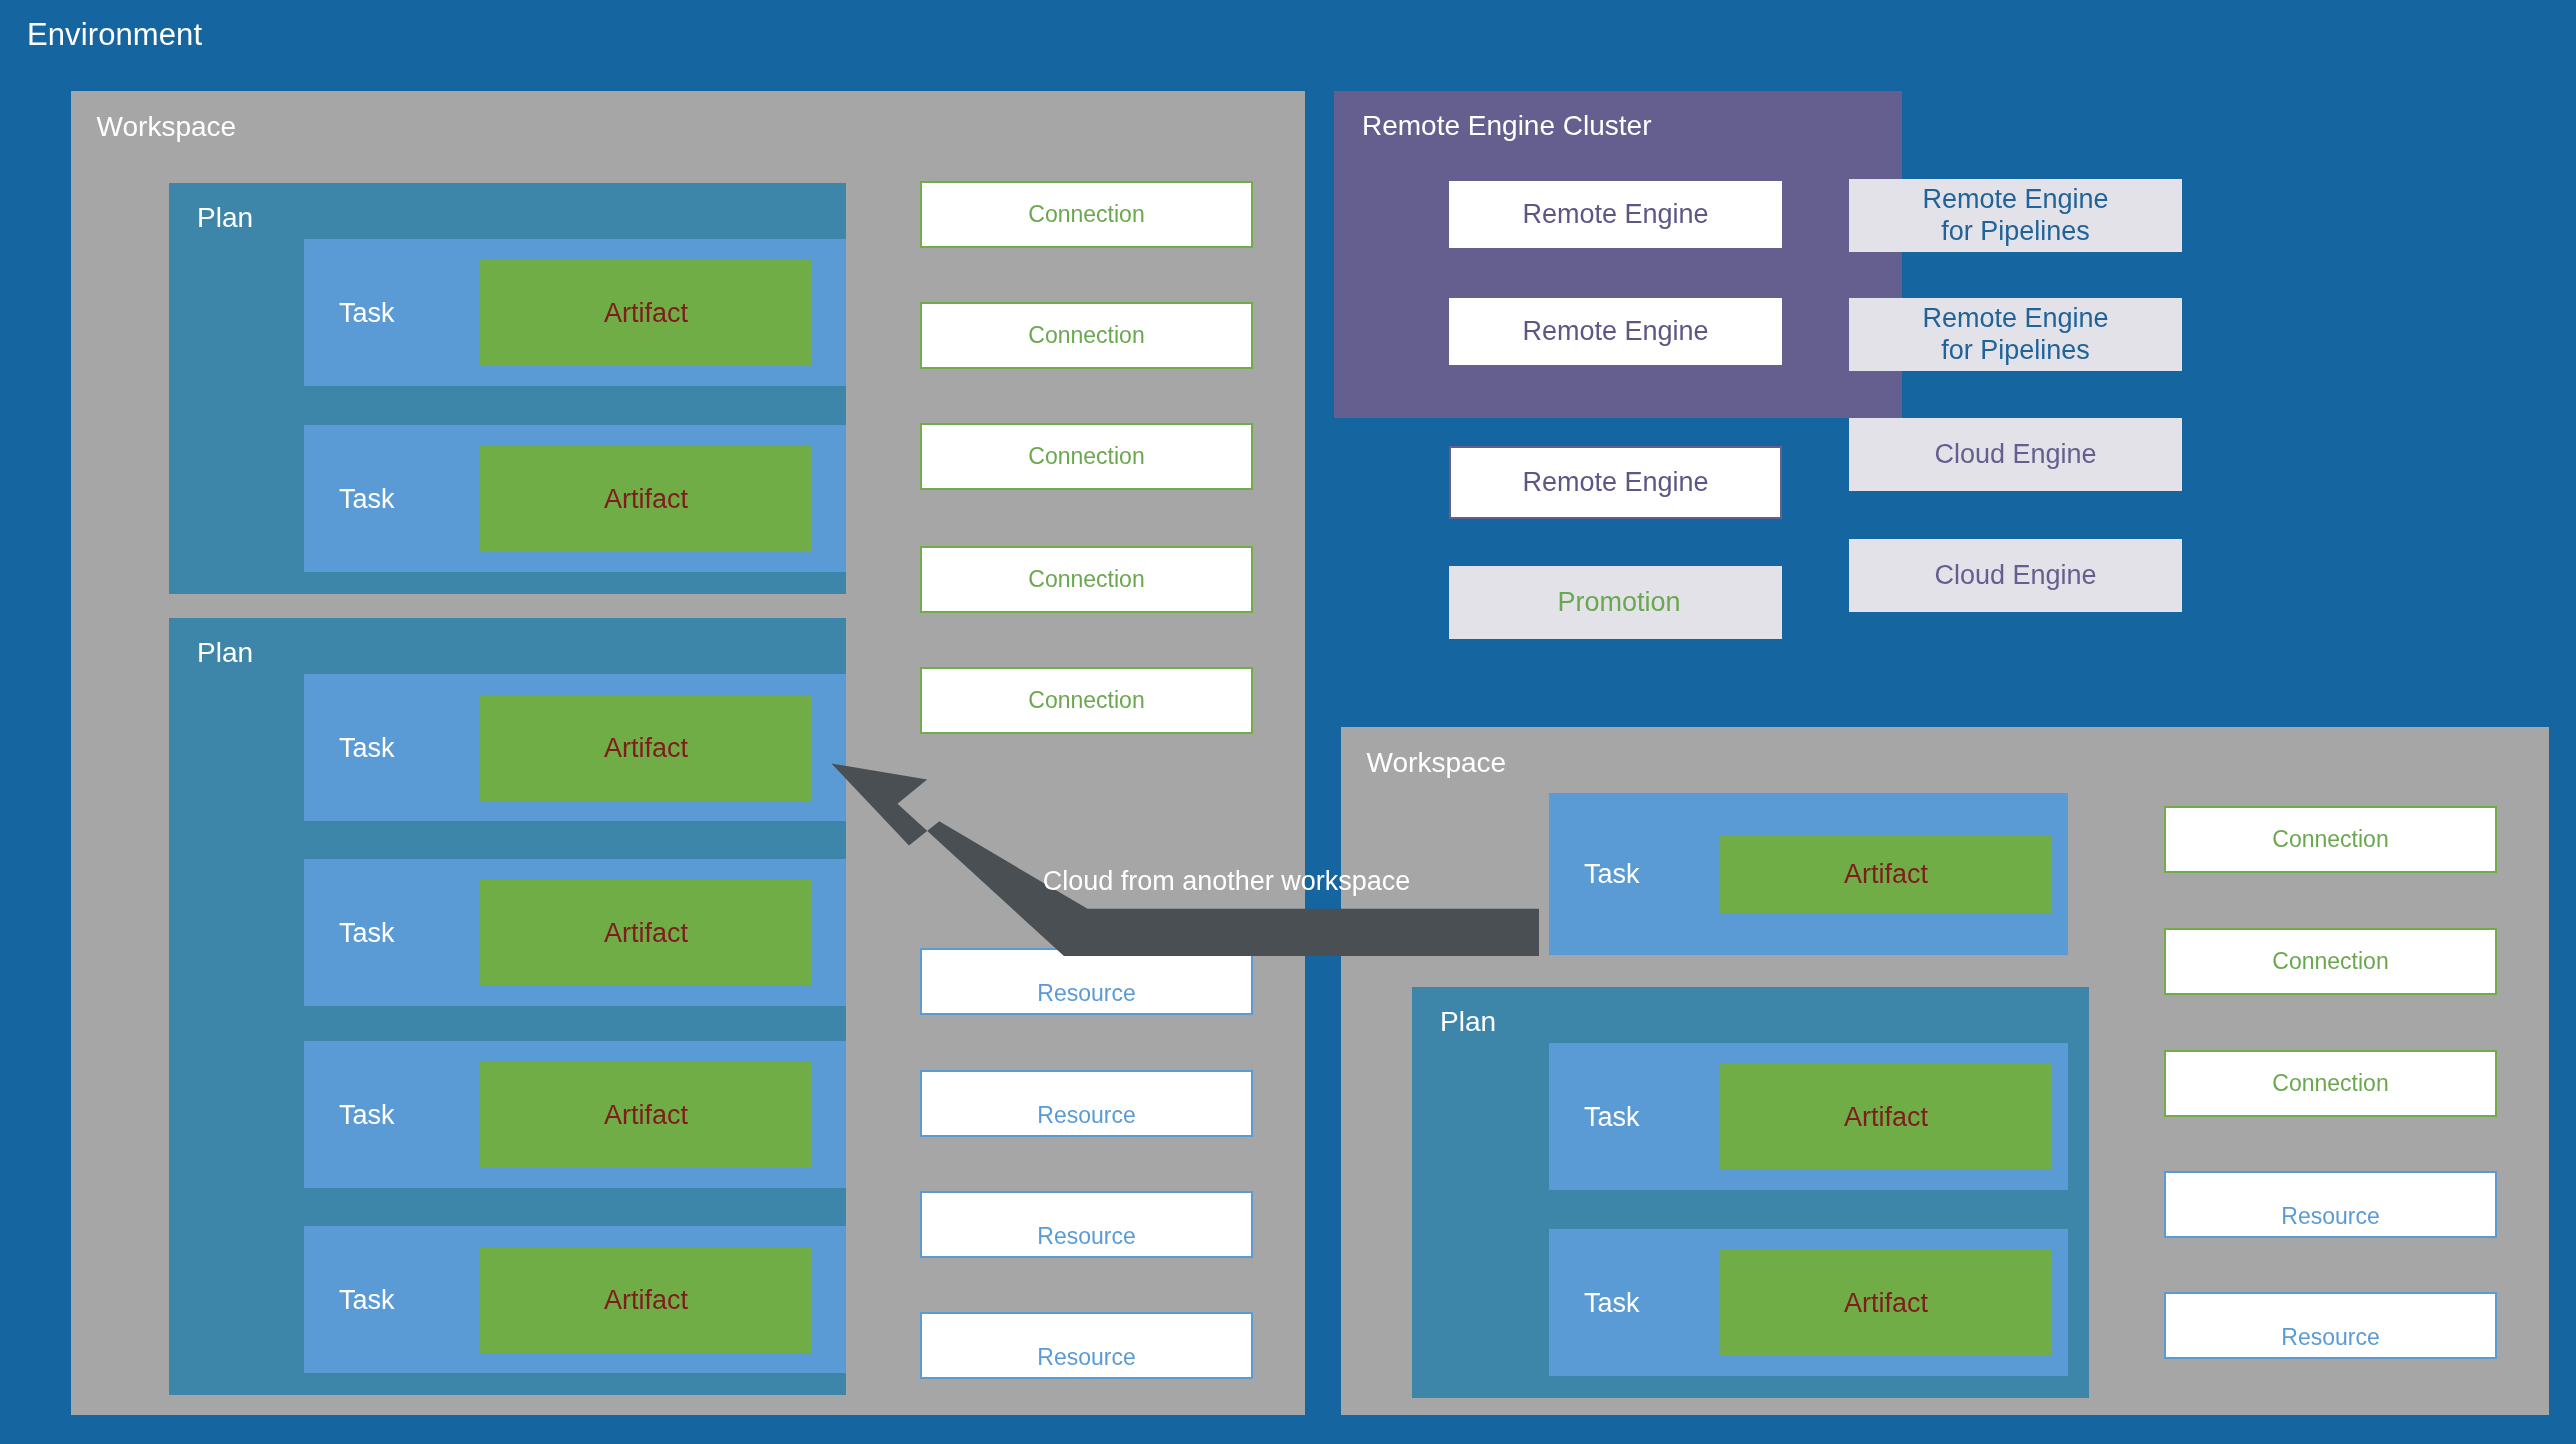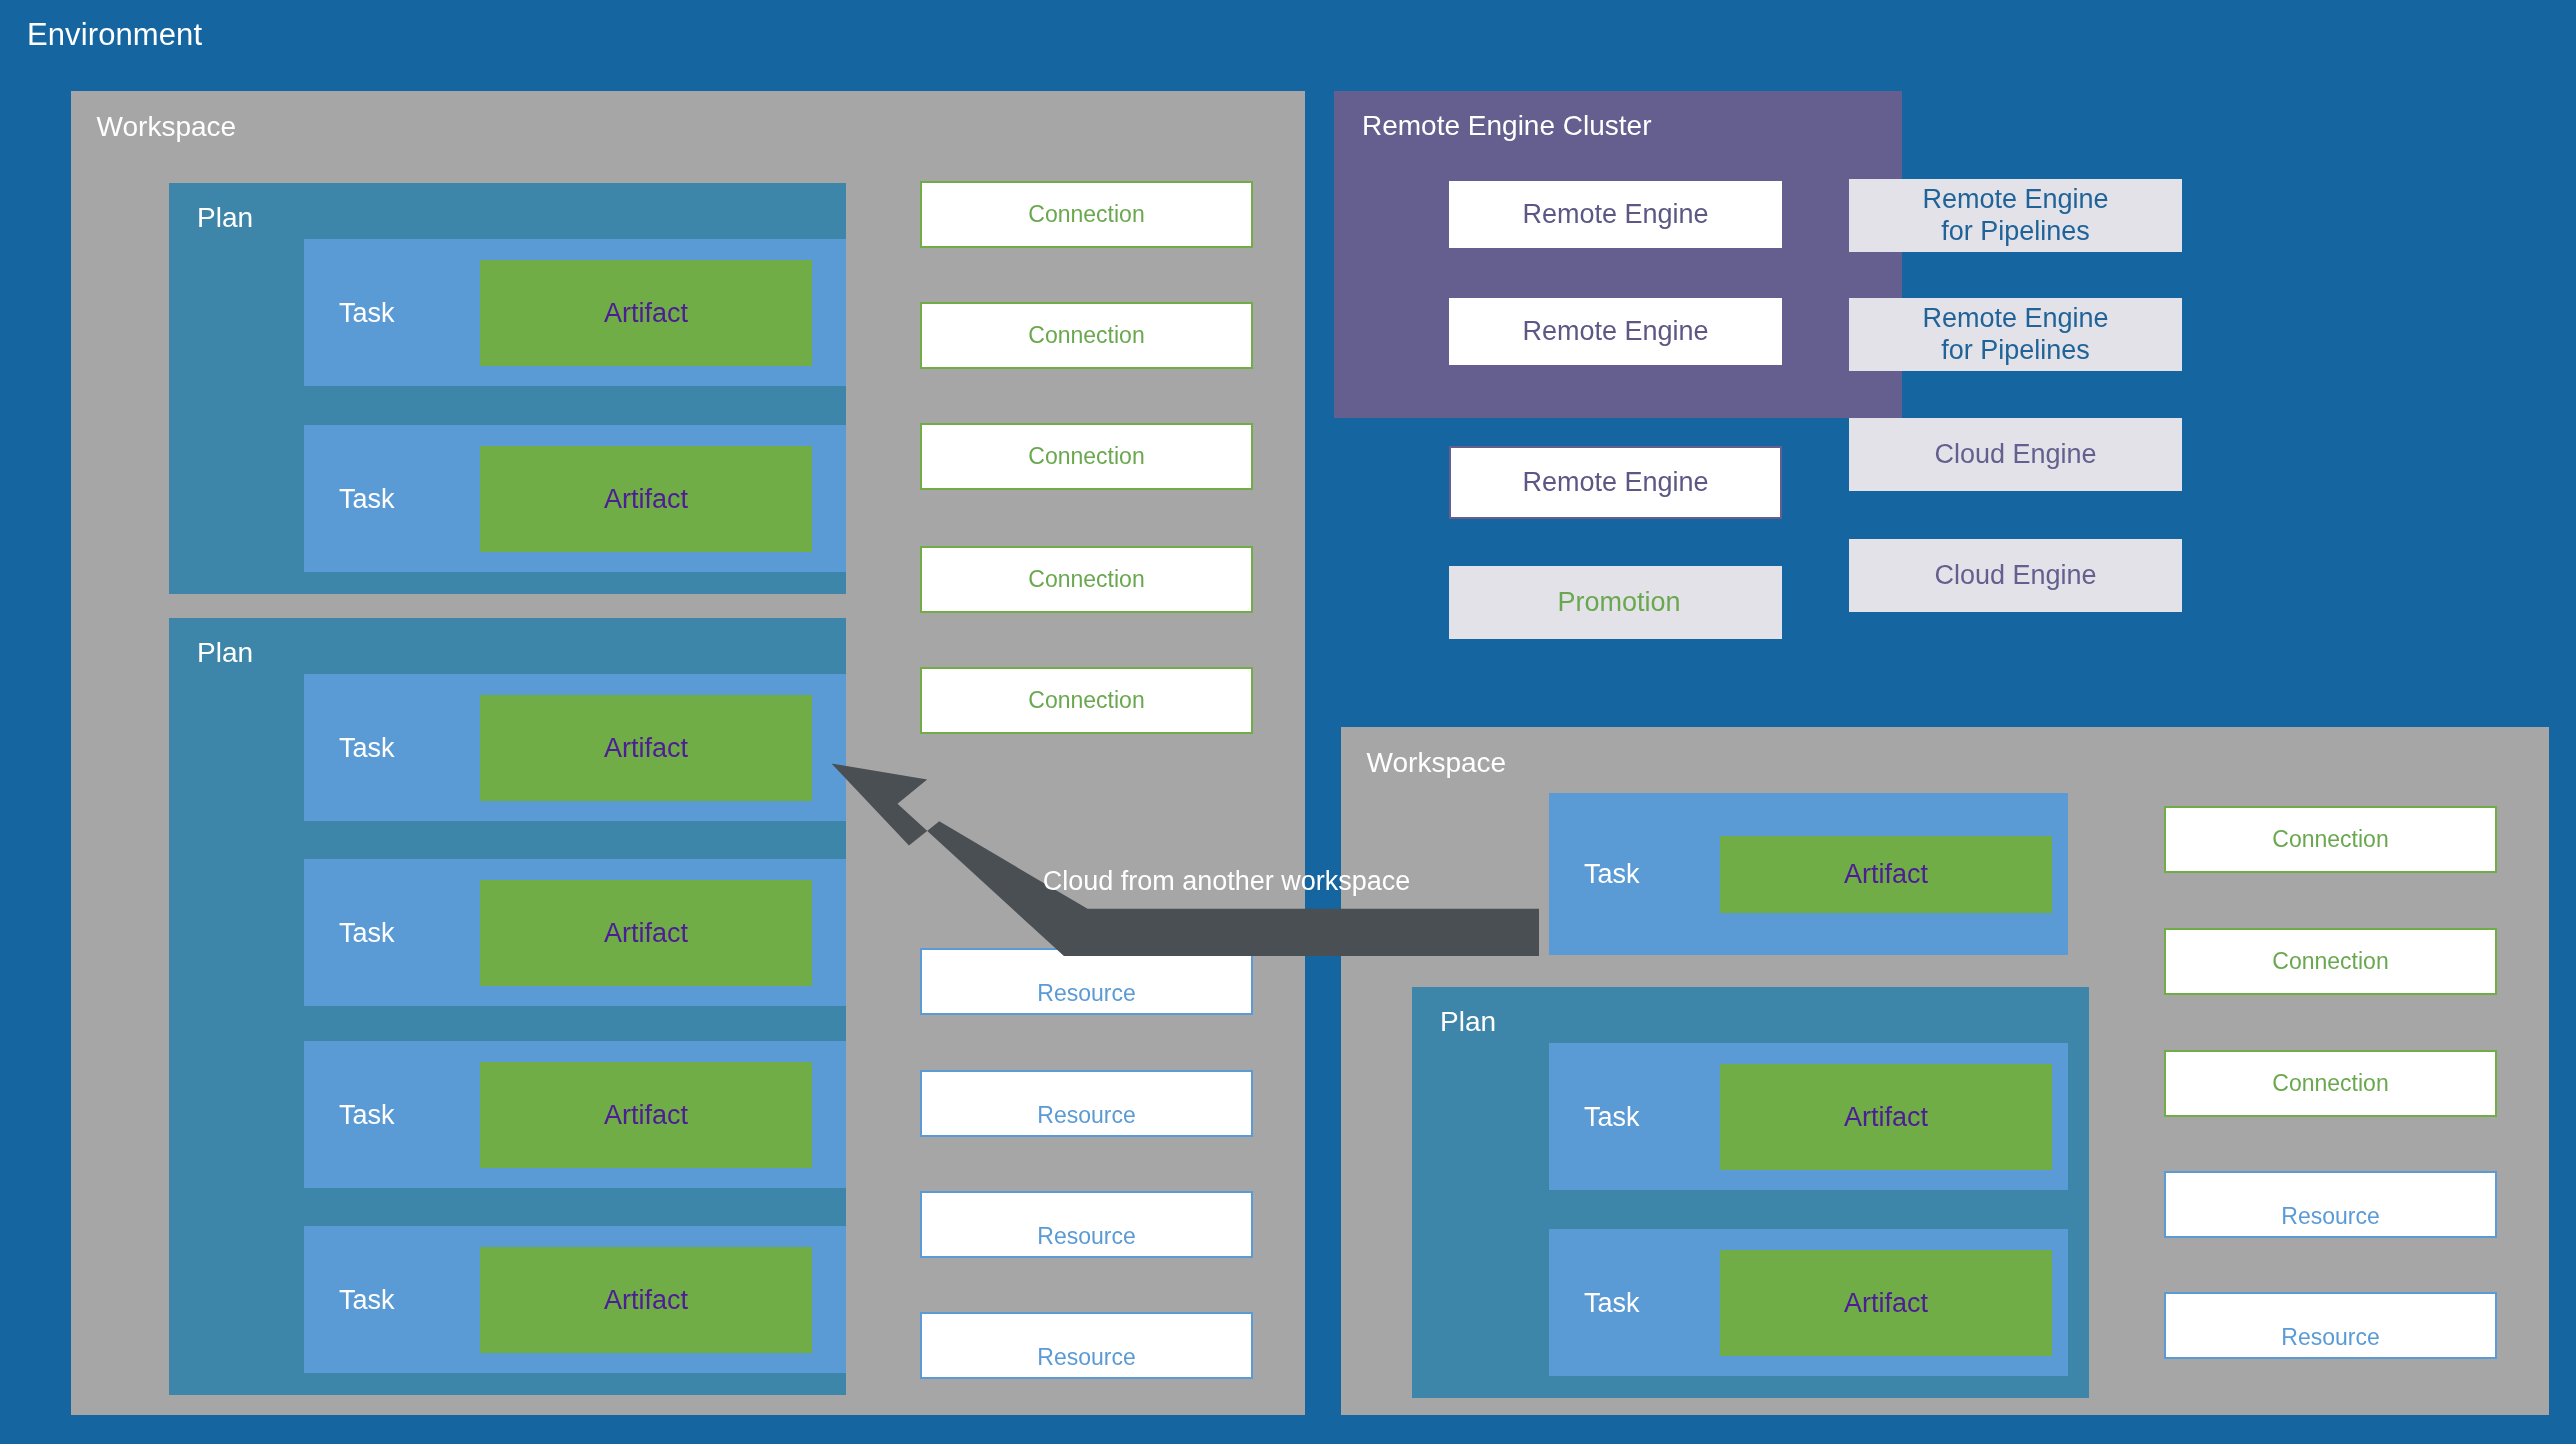--- a/index.html
+++ b/index.html
@@ -70,21 +70,21 @@
 
   
   .artifact {
     background: #70ad47;
     display: flex;
     align-items: center;
     justify-content: center;
   }
   .artifact-label {
     font-size: 27px;
-    color: #4c1d95;
+    color: #7f1d1d;
     white-space: nowrap;
   }
 
   
   .chip {
     background: #ffffff;
     display: flex;
     align-items: center;
     justify-content: center;
     text-align: center;

